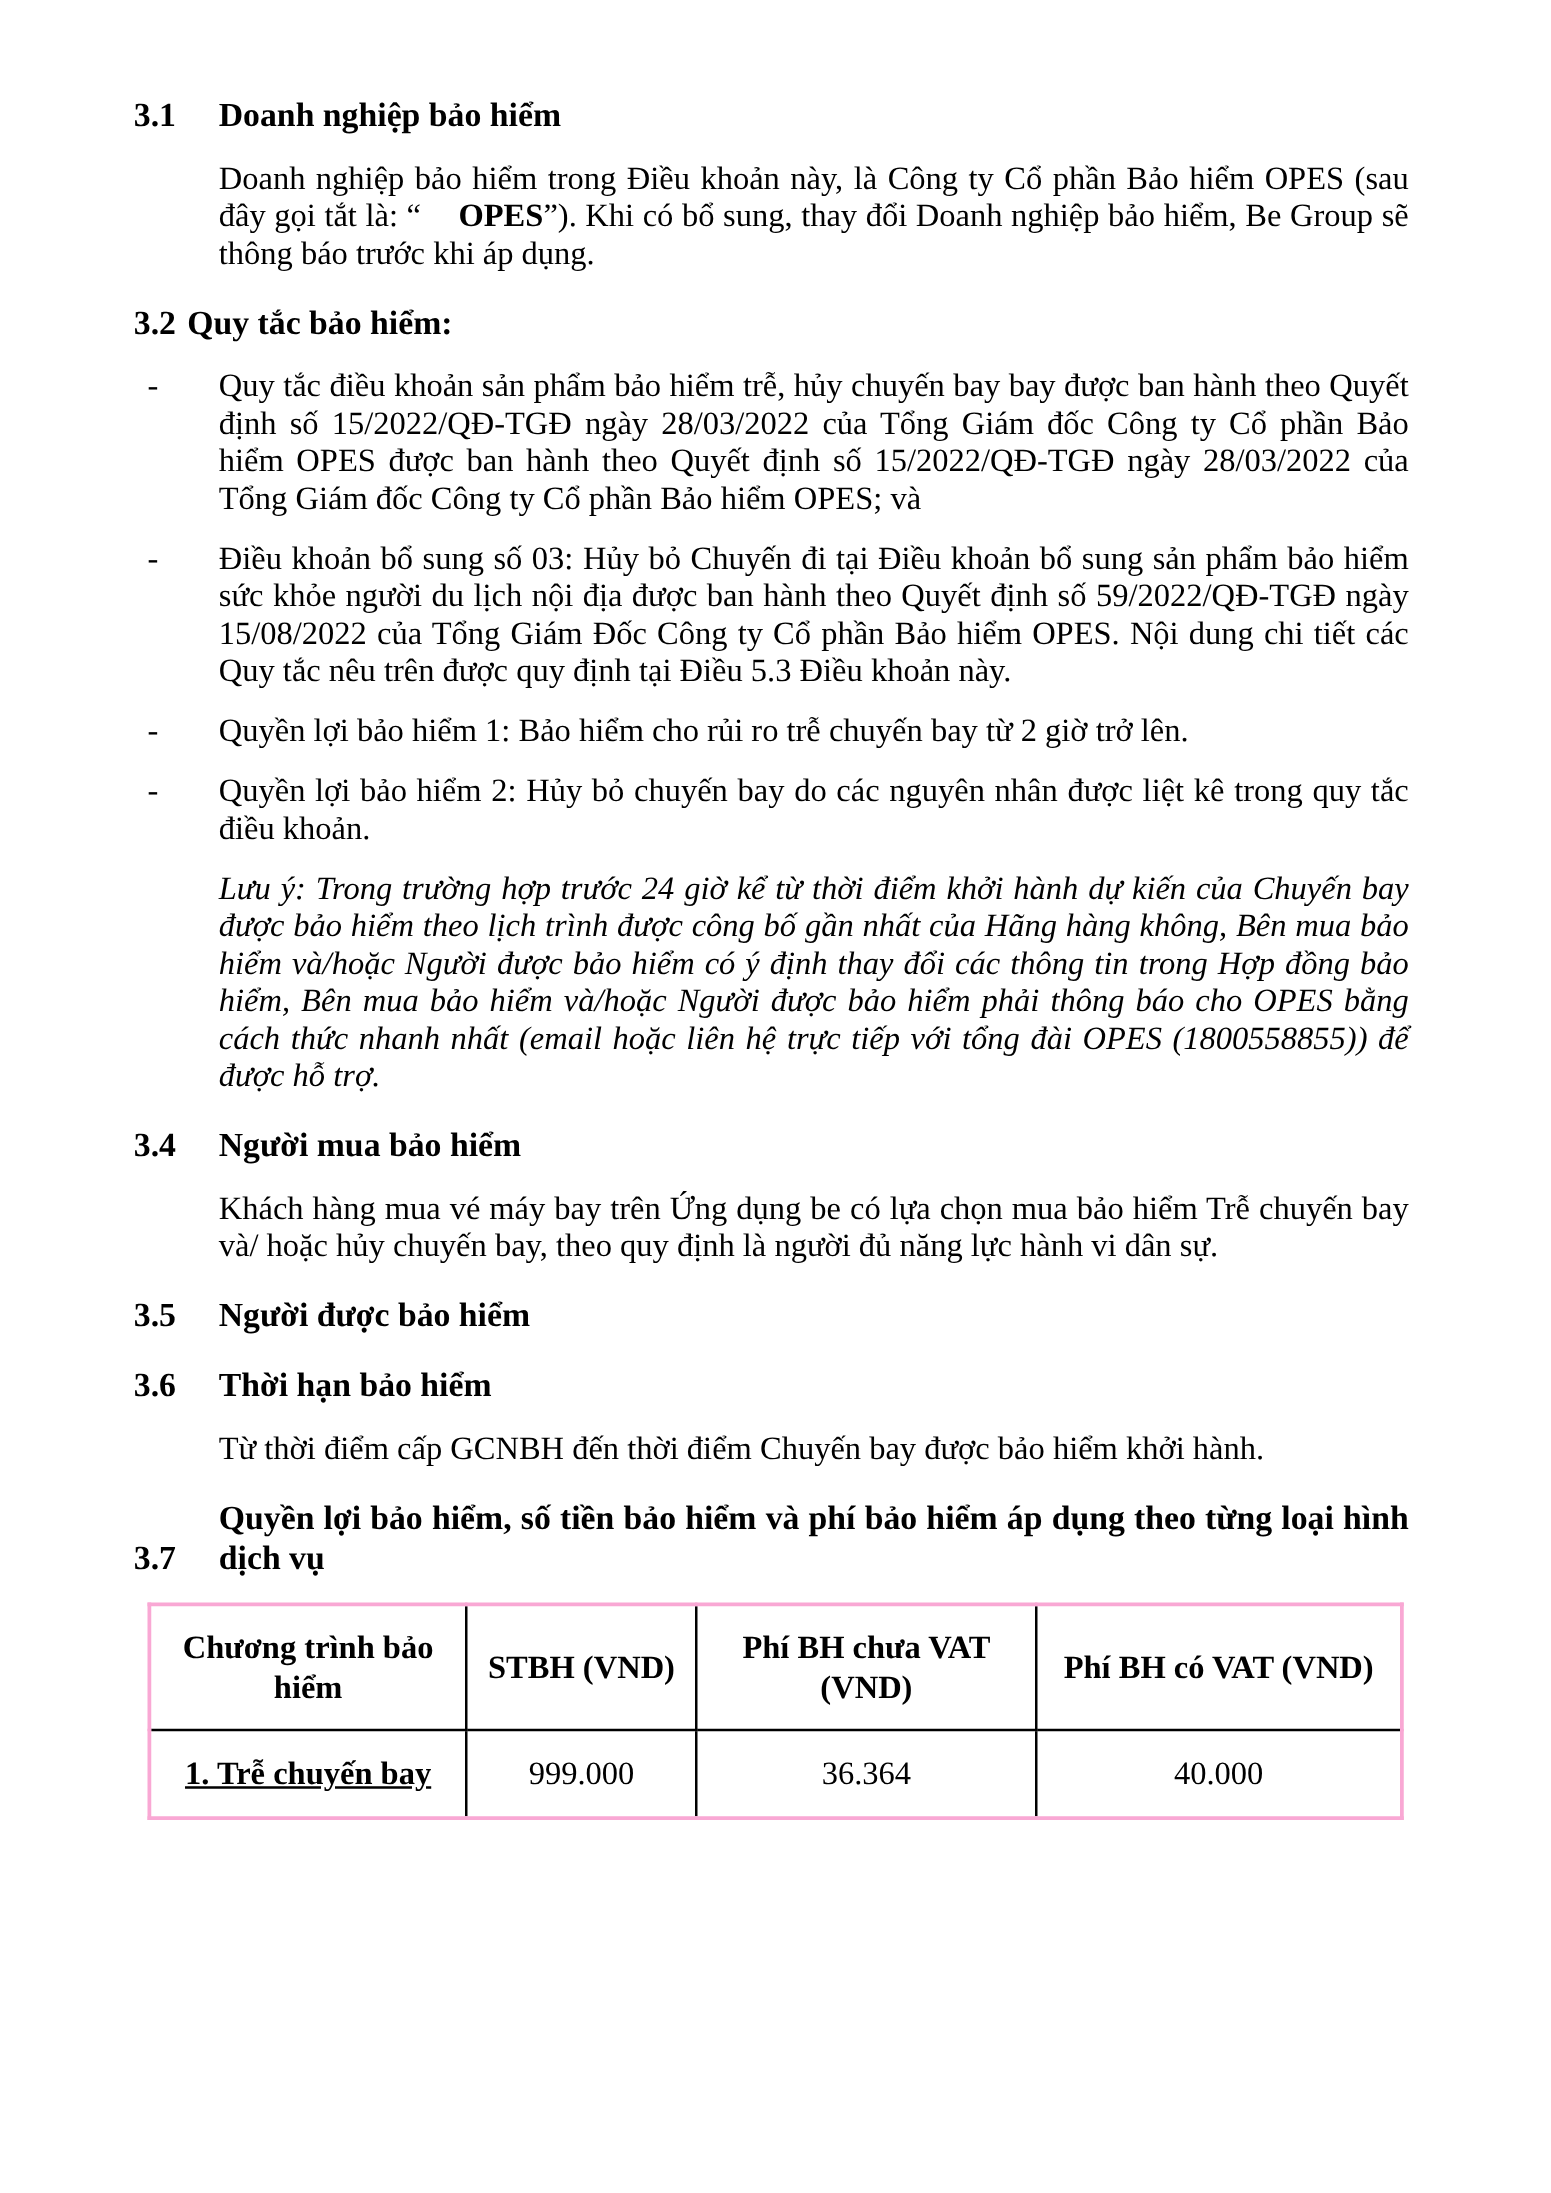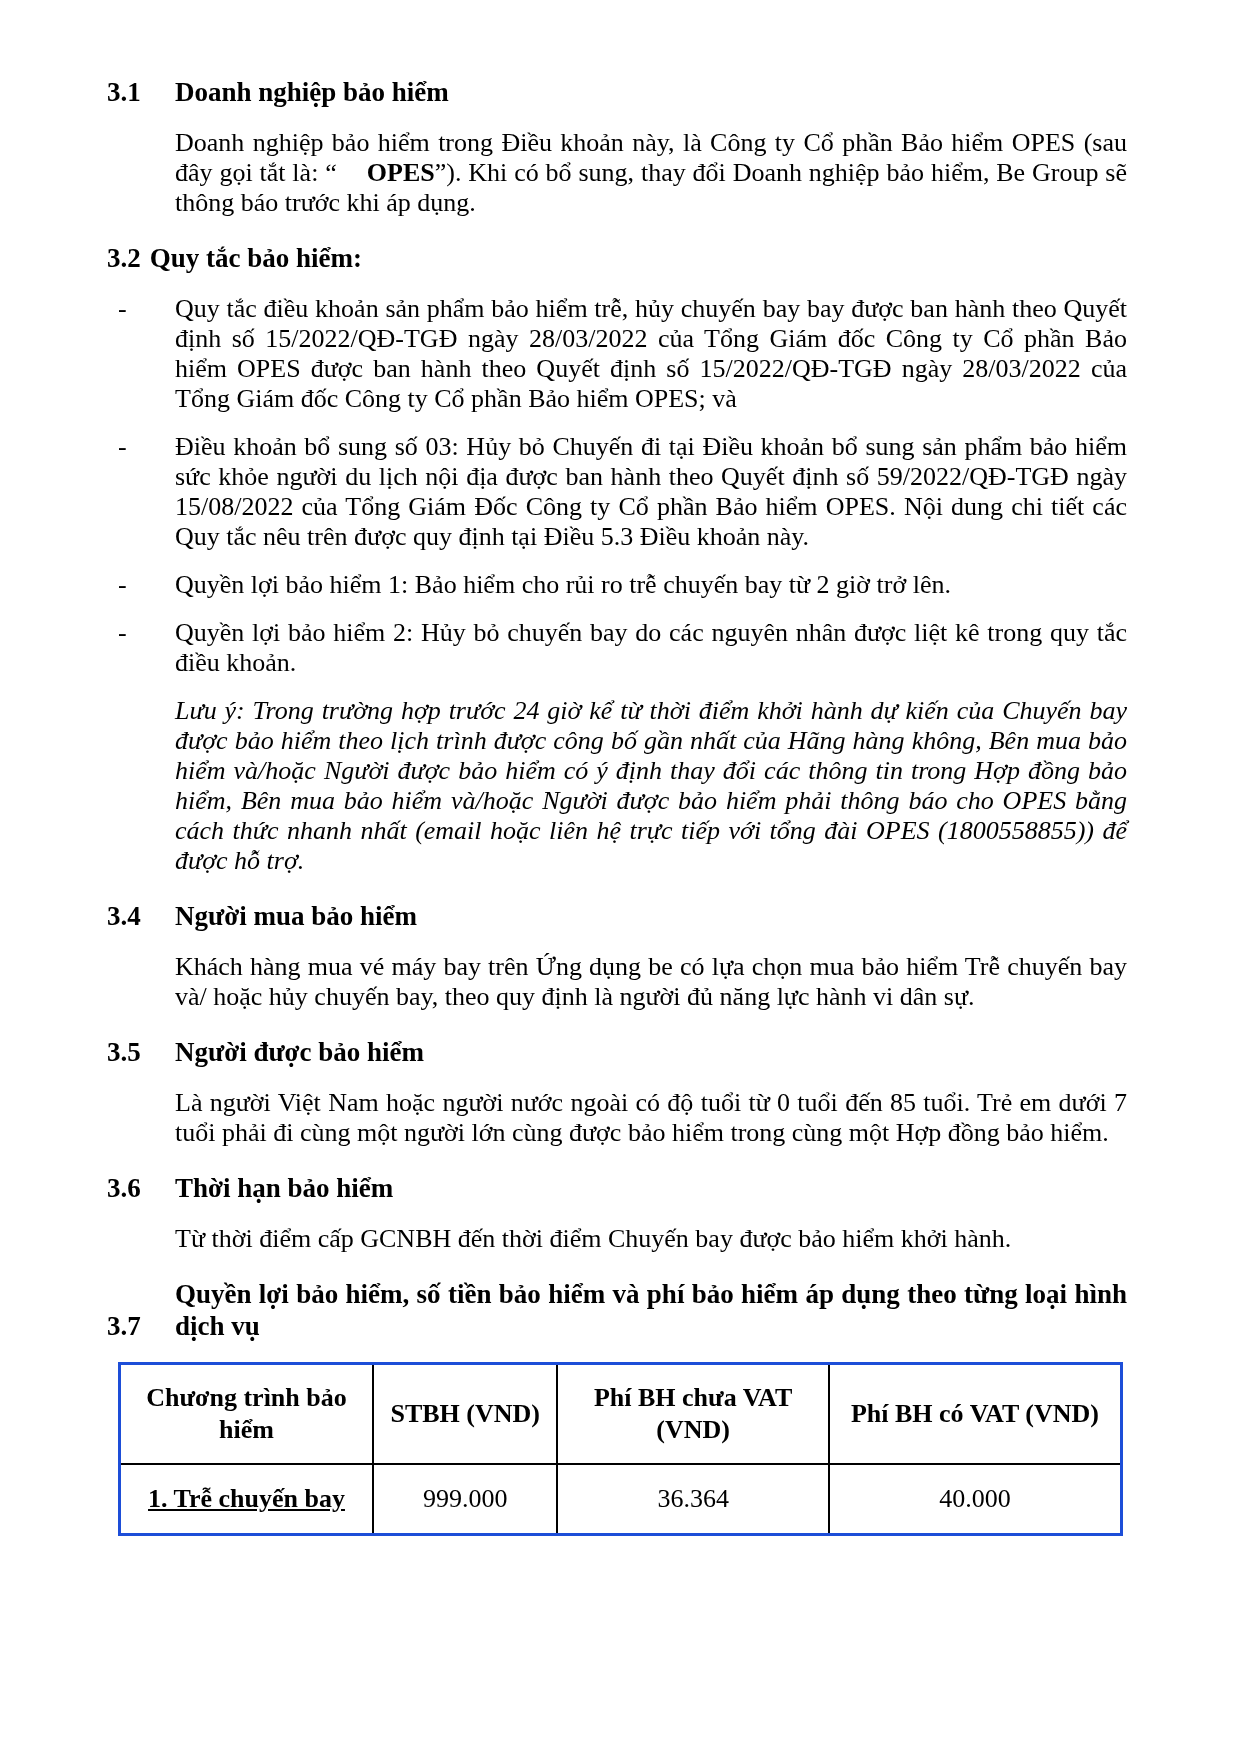--- a/index.html
+++ b/index.html
@@ -23,21 +23,21 @@
   p{margin:0 0 18px 0;text-align:justify;}
   .ind{margin-left:68px;}
   .li{position:relative;padding-left:68px;margin:0 0 18px 0;text-align:justify;}
   .li .dash{position:absolute;left:11px;top:0;}
   .note{font-style:italic;}
 
   table.benefits{
     border-collapse:collapse;
     width:1005px;
     margin:18px 0 0 11px;
-    border:3px solid #1d4ed8;
+    border:3px solid #f9a8d4;
     table-layout:fixed;
   }
   table.benefits th,table.benefits td{
     border:2px solid #000;
     text-align:center;
     vertical-align:middle;
     padding:4px 10px;
     font-size:26px;
   }
   table.benefits th{font-weight:bold;height:90px;line-height:32px;}
@@ -78,21 +78,20 @@
   <p class="ind note">Lưu ý: Trong trường hợp trước 24 giờ kể từ thời điểm khởi hành dự kiến của Chuyến bay được bảo hiểm theo lịch trình được công bố gần nhất của Hãng hàng không, Bên mua bảo hiểm và/hoặc Người được bảo hiểm có ý định thay đổi các thông tin trong Hợp đồng bảo hiểm, Bên mua bảo hiểm và/hoặc Người được bảo hiểm phải thông báo cho OPES bằng cách thức nhanh nhất (email hoặc liên hệ trực tiếp với tổng đài OPES (1800558855)) để được hỗ trợ.</p>
 
   <div class="h">
     <span class="num-tab">3.4</span><span class="ht">Người mua bảo hiểm</span>
   </div>
   <p class="ind">Khách hàng mua vé máy bay trên Ứng dụng be có lựa chọn mua bảo hiểm Trễ chuyến bay và/ hoặc hủy chuyến bay, theo quy định là người đủ năng lực hành vi dân sự.</p>
 
   <div class="h">
     <span class="num-tab">3.5</span><span class="ht">Người được bảo hiểm</span>
   </div>
-  <p class="ind">Là người Việt Nam hoặc người nước ngoài có độ tuổi từ 0 tuổi đến 85 tuổi. Trẻ em dưới 7 tuổi phải đi cùng một người lớn cùng được bảo hiểm trong cùng một Hợp đồng bảo hiểm.</p>
 
   <div class="h">
     <span class="num-tab">3.6</span><span class="ht">Thời hạn bảo hiểm</span>
   </div>
   <p class="ind">Từ thời điểm cấp GCNBH đến thời điểm Chuyến bay được bảo hiểm khởi hành.</p>
 
   <div class="h flex">
     <span class="num-tab">3.7</span>
       <span class="ht">Quyền lợi bảo hiểm, số tiền bảo hiểm và phí bảo hiểm áp dụng theo từng loại hình dịch vụ</span>
   </div>

